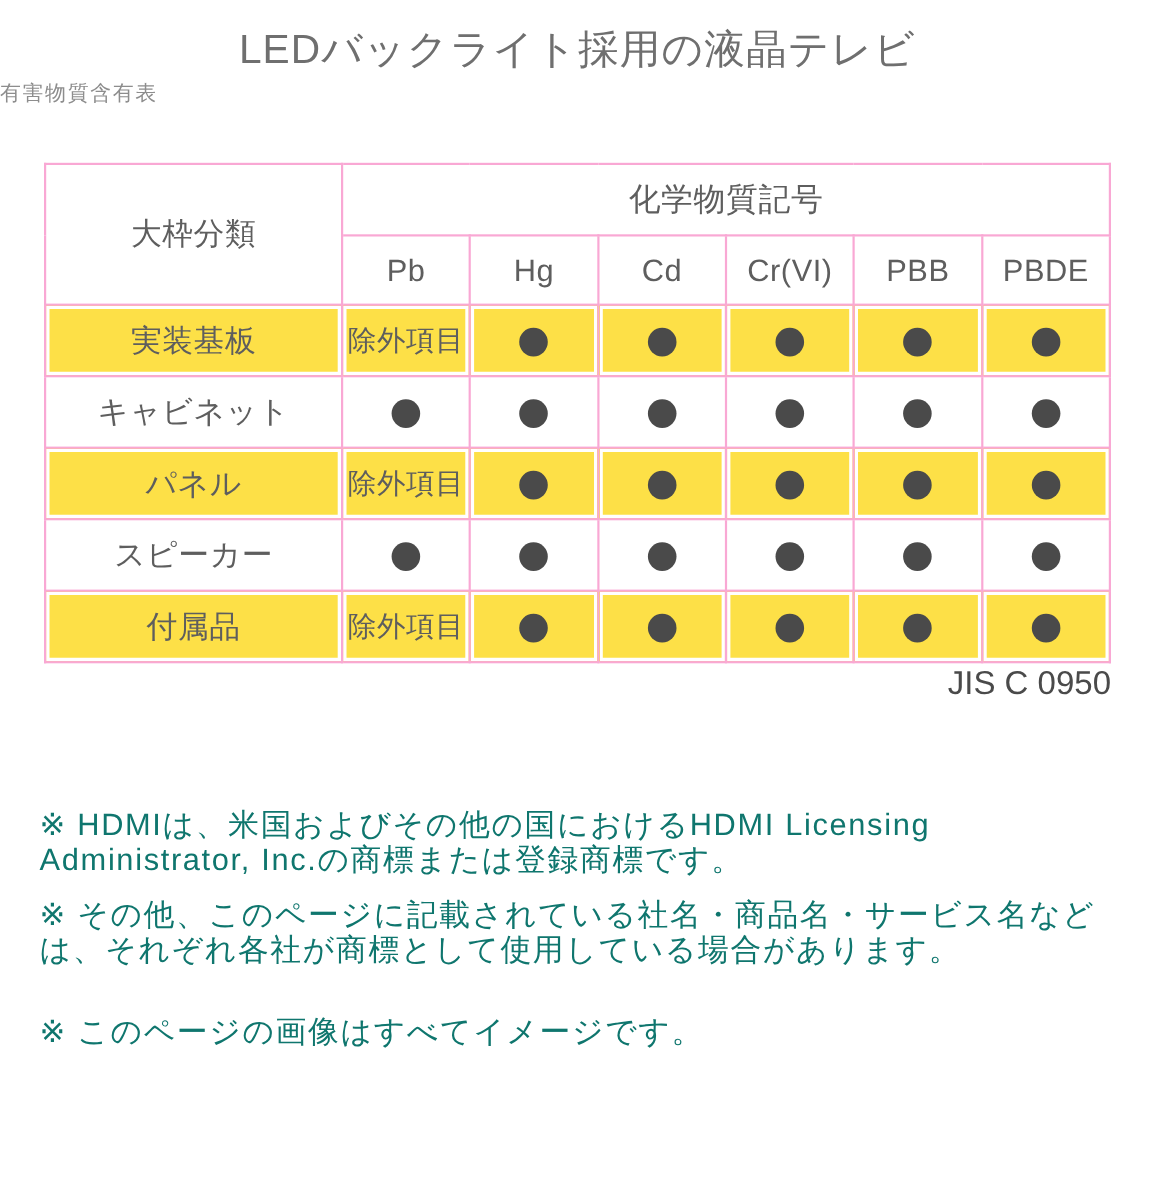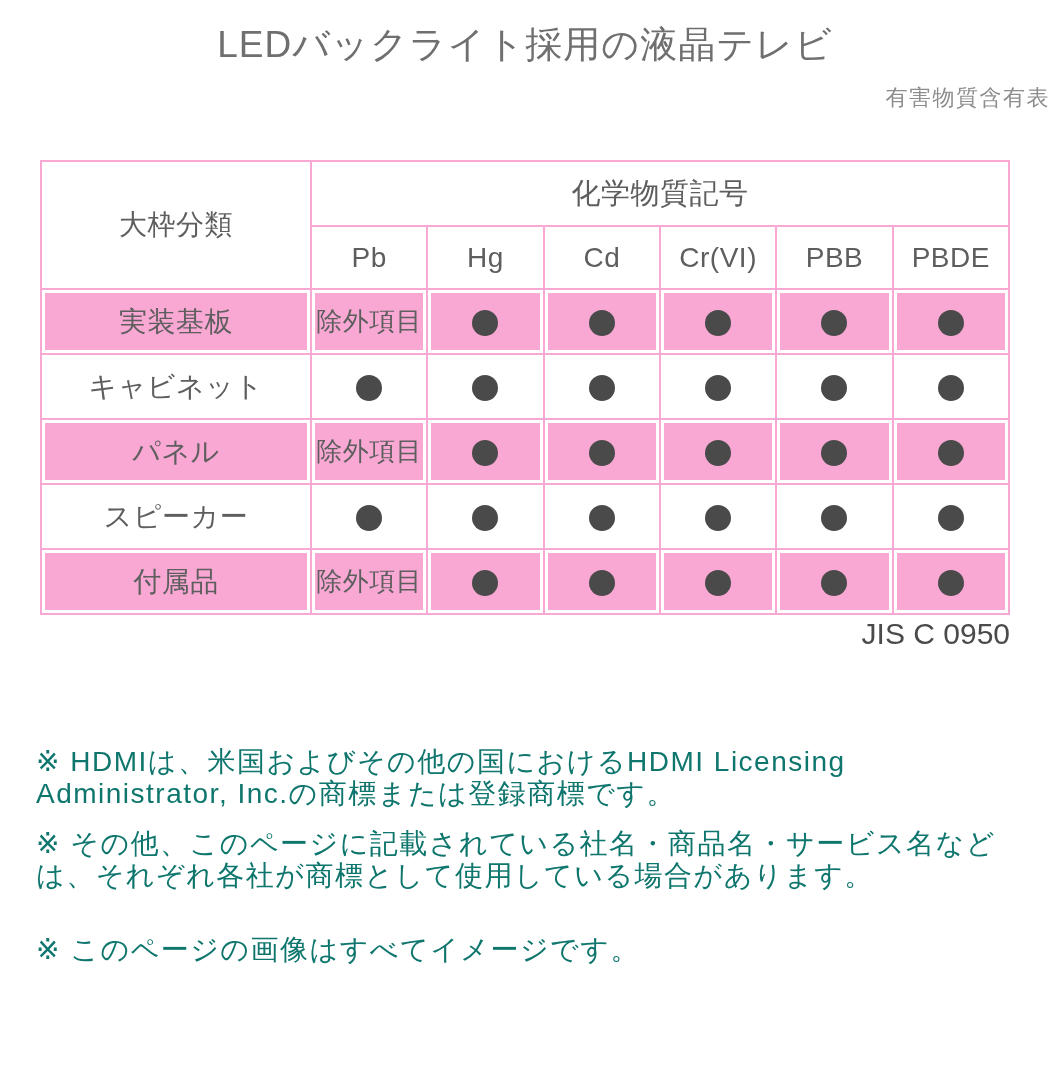--- a/index.html
+++ b/index.html
@@ -16,23 +16,23 @@
   .title {
     margin: 24px 0 0;
     text-align: center;
     font-size: 37px;
     line-height: 42px;
     font-weight: 400;
     color: #6f6f6f;
     letter-spacing: 1px;
   }
   .subtitle {
-    margin: 16px 0 0;
-    text-align: right;
-    font-size: 22px;
+    margin: 4px 0 0;
+    text-align: left;
+    font-size: 19px;
     line-height: 32px;
     font-weight: 400;
     color: #8d8d8d;
     letter-spacing: 1.5px;
   }
 
   table.haz {
     margin: 46px 40px 0 40px;
     width: 970px;
     border-collapse: collapse;
@@ -50,21 +50,21 @@
   }
   tr.r-group  { height: 65px; }
   tr.r-cols   { height: 63px; }
   tbody tr    { height: 65px; }
   th.corner   { font-size: 28px; font-family: Liberation Mono, monospace; }
   th.group    { font-size: 29px; letter-spacing: 1.5px; }
   th.colhead  { font-size: 28px; }
   td.rowlabel { font-size: 28px; }
   td.cell     { font-size: 26px; }
   tr.shaded td {
-    background: #f9a8d4;
+    background: #fde047;
     box-shadow: inset 0 0 0 3px #ffffff;
   }
   .dot {
     display: inline-block;
     width: 26px;
     height: 26px;
     border-radius: 50%;
     background: #4a4a4a;
     vertical-align: middle;
   }

